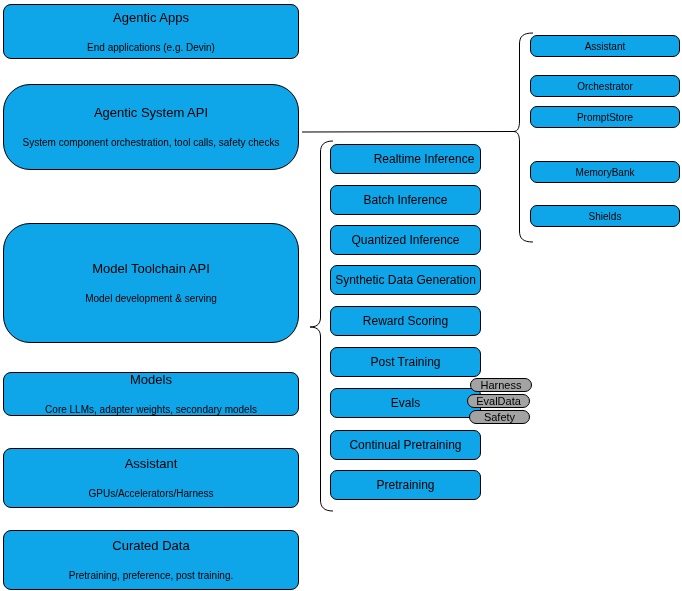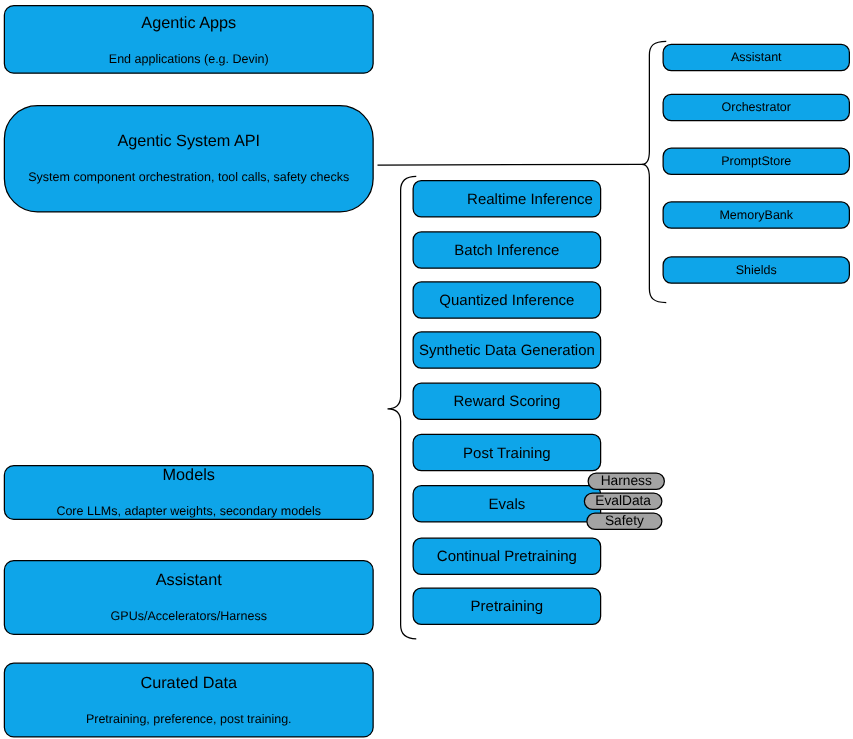--- a/index.html
+++ b/index.html
@@ -68,20 +68,24 @@
   <div class="node left-node" style="top:4px;height:55px;">
     <div class="left-title label">Agentic Apps</div>
     <div class="left-sub label">End applications (e.g. Devin)</div>
   </div>
 
   <div class="node left-node big-radius" style="top:84px;height:86px;">
     <div class="left-title label">Agentic System API</div>
     <div class="left-sub label">System component orchestration, tool calls, safety checks</div>
   </div>
 
+  <div class="node left-node big-radius" style="top:223px;height:120px;">
+    <div class="left-title label">Model Toolchain API</div>
+    <div class="left-sub label">Model development &amp; serving</div>
+  </div>
 
   <div class="node left-node" style="top:372px;height:44px;">
     <div class="left-title label">Models</div>
     <div class="left-sub label">Core LLMs, adapter weights, secondary models</div>
   </div>
 
   <div class="node left-node" style="top:448px;height:60px;">
     <div class="left-title label">Assistant</div>
     <div class="left-sub label">GPUs/Accelerators/Harness</div>
   </div>
@@ -128,21 +132,21 @@
   <div class="pill" style="left:469px;top:410px;width:61px;">
     <span class="label">Safety</span>
   </div>
 
   <div class="node right-node" style="top:35px;">
     <span class="label">Assistant</span>
   </div>
   <div class="node right-node" style="top:75px;">
     <span class="label">Orchestrator</span>
   </div>
-  <div class="node right-node" style="top:118px;">
+  <div class="node right-node" style="top:106px;">
     <span class="label">PromptStore</span>
   </div>
   <div class="node right-node" style="top:205px;">
     <span class="label">Shields</span>
   </div>
   <div class="node right-node" style="top:161px;">
     <span class="label">MemoryBank</span>
   </div>
 
 </div>

